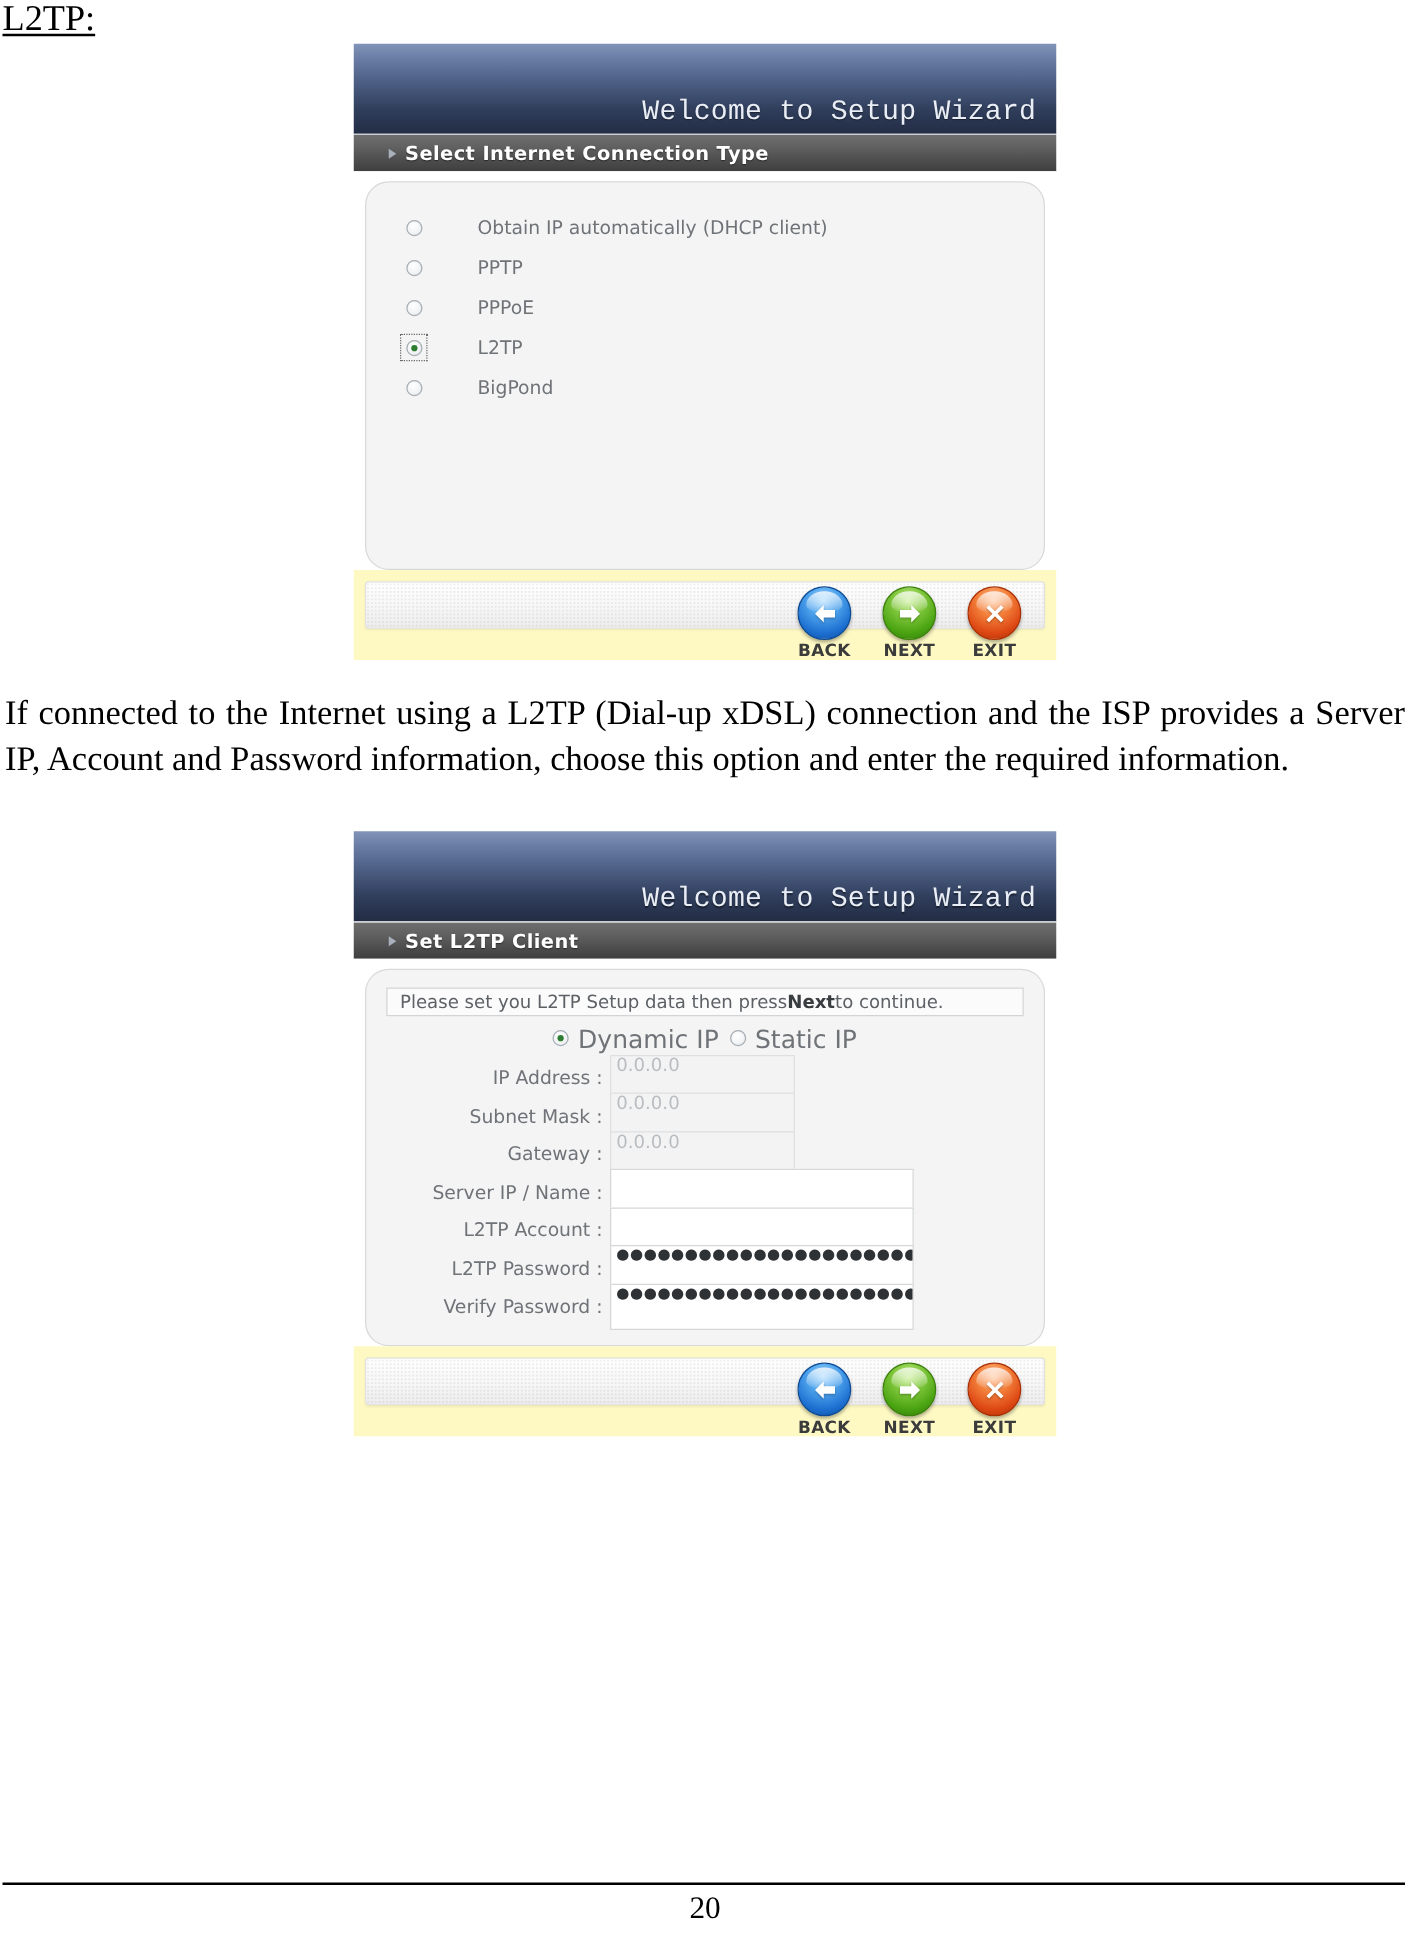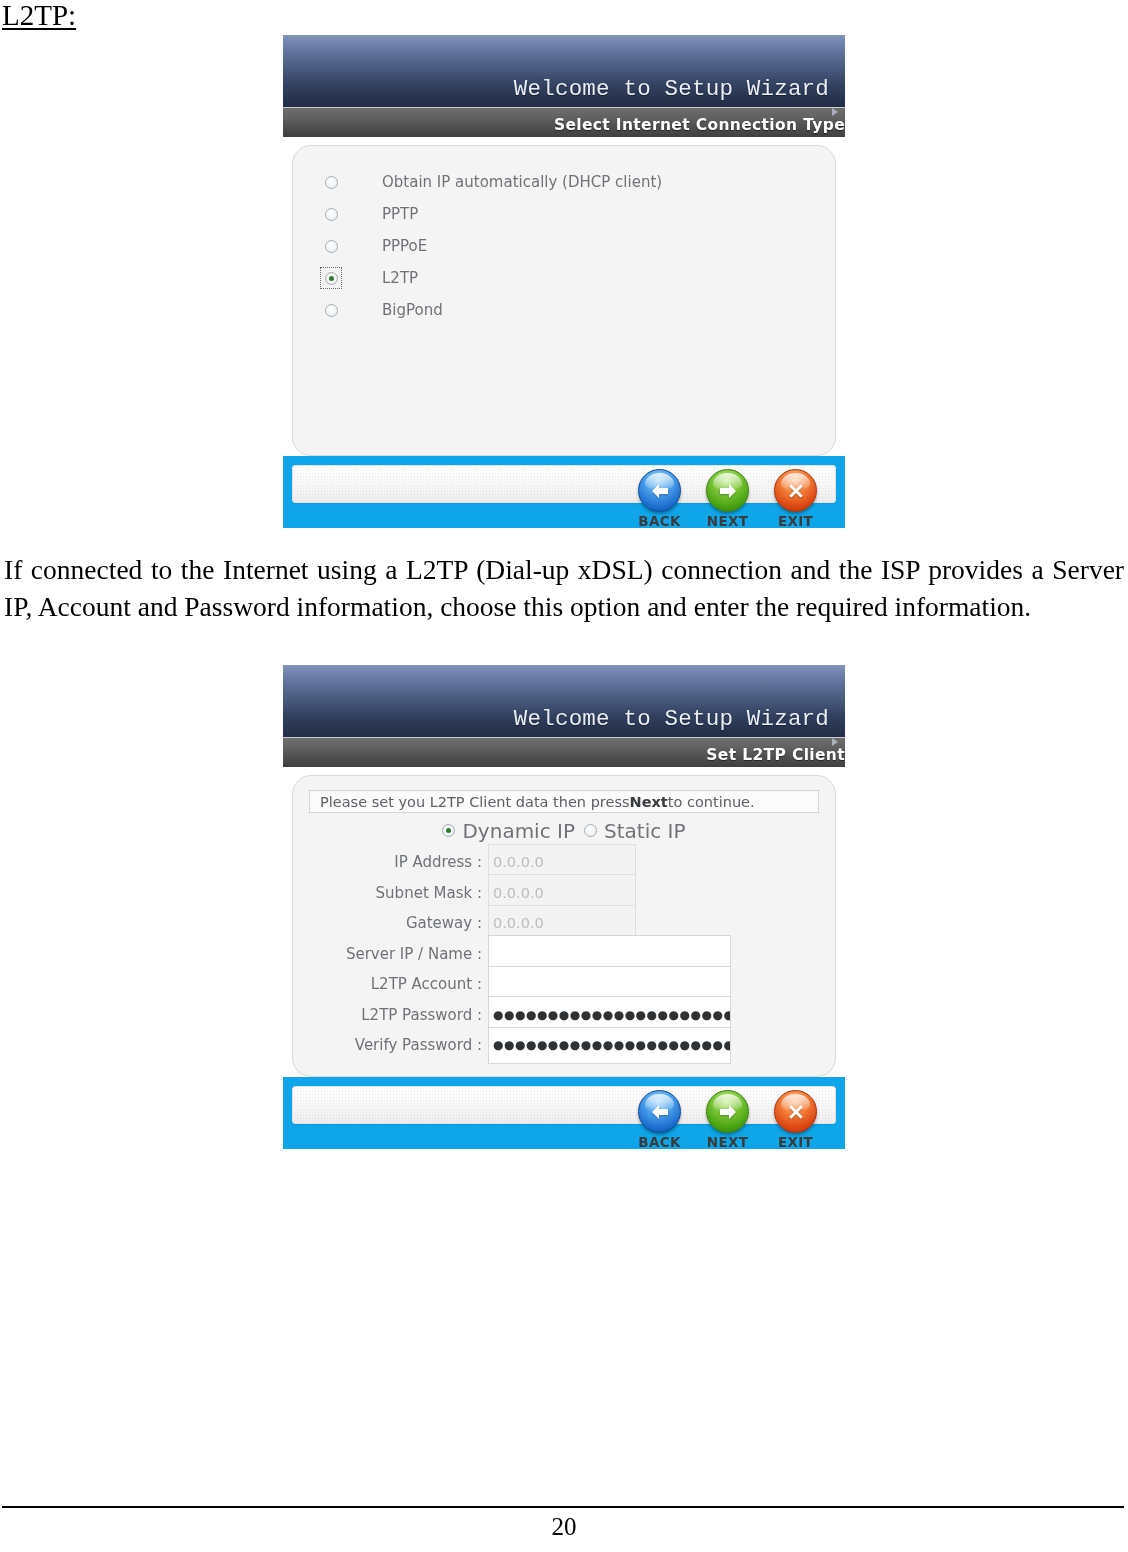--- a/index.html
+++ b/index.html
@@ -110,24 +110,23 @@
   .wiz-sectionbar {
     position: relative;
     height: 30px;
     background: linear-gradient(to bottom,
                 #6e6e6e 0%,
                 #606060 35%,
                 #4d4d4d 70%,
                 #3f3f3f 100%);
     border-top: 1px solid #c9ccd2;
     display: flex;
-    align-items: flex-end;
-    padding-left: 8px;
-    box-sizing: border-box;
-    flex-direction: column;
+    align-items: center;
+    padding-left: 28px;
+    box-sizing: border-box;
   }
   .wiz-sectionbar .tri {
     width: 0;
     height: 0;
     border-left: 6px solid #a9b0bb;
     border-top: 4.5px solid transparent;
     border-bottom: 4.5px solid transparent;
     margin-right: 7px;
     flex: 0 0 auto;
   }
@@ -251,21 +250,20 @@
     font-size: 15px;
     color: #6f7378;
     white-space: nowrap;
   }
   .form-input {
     height: 37px;
     border: 1px solid #d5d7d9;
     background: #ffffff;
     box-sizing: border-box;
     display: flex;
-    align-items: center;
     padding-left: 4px;
     font-size: 14.5px;
     color: #3c3f42;
     overflow: hidden;
     white-space: nowrap;
   }
   .form-input.disabled {
     background: #f3f3f3;
     border-color: #dddfe1;
     color: #b9bdc1;
@@ -275,21 +273,21 @@
   .dots {
     letter-spacing: 0.5px;
     font-size: 12px;
     color: #2f3235;
     line-height: 1;
   }
 
   
   .wiz-footwrap {
     position: relative;
-    background: #0ea5e9;
+    background: #fef9c3;
     height: 72px;
   }
   .wiz-footbar {
     position: absolute;
     left: 9px;
     right: 9px;
     top: 9px;
     height: 36px;
     border: 1px solid #e2e2e2;
     border-radius: 3px;
@@ -466,21 +464,21 @@
 
   <div class="wiz-sectionbar">
     <span class="tri"></span>
     <span class="wiz-section-label">Set L2TP Client</span>
   </div>
 
   <div class="wiz-body">
     <div class="wiz-panel wiz-panel-2">
 
       <div class="notice-bar">
-        <span>Please set you L2TP Client data then press </span>
+        <span>Please set you L2TP Setup data then press </span>
           <b>Next</b>
           <span> to continue.</span>
       </div>
 
       <div class="iptype-row">
         <span class="iptype-opt">
           <span class="radio-dot checked"></span>
           <span>Dynamic IP</span>
         </span>
         <span class="iptype-opt">

